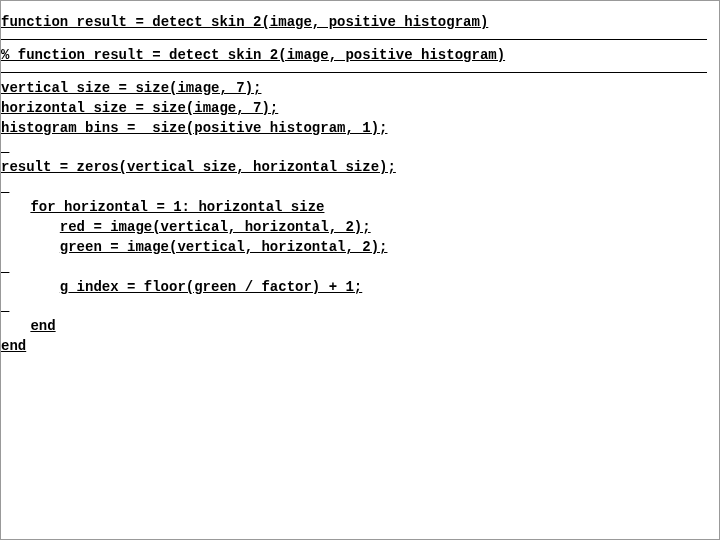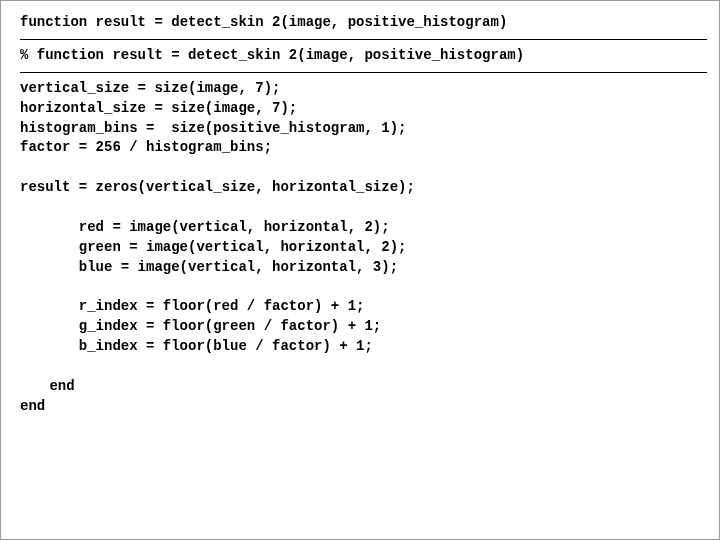--- a/index.html
+++ b/index.html
@@ -8,22 +8,23 @@
     font-family: "Courier New", Courier, monospace;
     font-size: 14px;
     font-weight: bold;
     color: #000;
   }
   .frame {
     width: 720px;
     height: 540px;
     box-sizing: border-box;
     border: 1px solid #999;
-    padding: 12px 12px 0 19px;
+    padding: 12px 12px 0 0;
     position: relative;
+    text-decoration: underline;
   }
   pre {
     margin: 0;
     font-family: "Courier New", Courier, monospace;
     font-weight: bold;
     font-size: 14px;
     line-height: 1.42;
     white-space: pre;
   }
   hr.sec {
@@ -41,28 +42,25 @@
 
 <pre>function result = detect_skin 2(image, positive_histogram)</pre>
 <hr class="sec">
 
 <pre>% function result = detect_skin 2(image, positive_histogram)</pre>
 <hr class="sec">
 
 <pre>vertical_size = size(image, 7);</pre>
 <pre>horizontal_size = size(image, 7);</pre>
 <pre>histogram_bins =  size(positive_histogram, 1);</pre>
-<pre>factor = 256 / histogram_bins;</pre>
 <pre> </pre>
 <pre>result = zeros(vertical_size, horizontal_size);</pre>
 <pre> </pre>
+<pre class="ind1">for horizontal = 1: horizontal_size</pre>
 <pre class="ind2">red = image(vertical, horizontal, 2);</pre>
 <pre class="ind2">green = image(vertical, horizontal, 2);</pre>
-<pre class="ind2">blue = image(vertical, horizontal, 3);</pre>
 <pre> </pre>
-<pre class="ind2">r_index = floor(red / factor) + 1;</pre>
 <pre class="ind2">g_index = floor(green / factor) + 1;</pre>
-<pre class="ind2">b_index = floor(blue / factor) + 1;</pre>
 <pre> </pre>
 <pre class="ind1">end</pre>
 <pre>end</pre>
 
 </div>
 
 </body></html>

